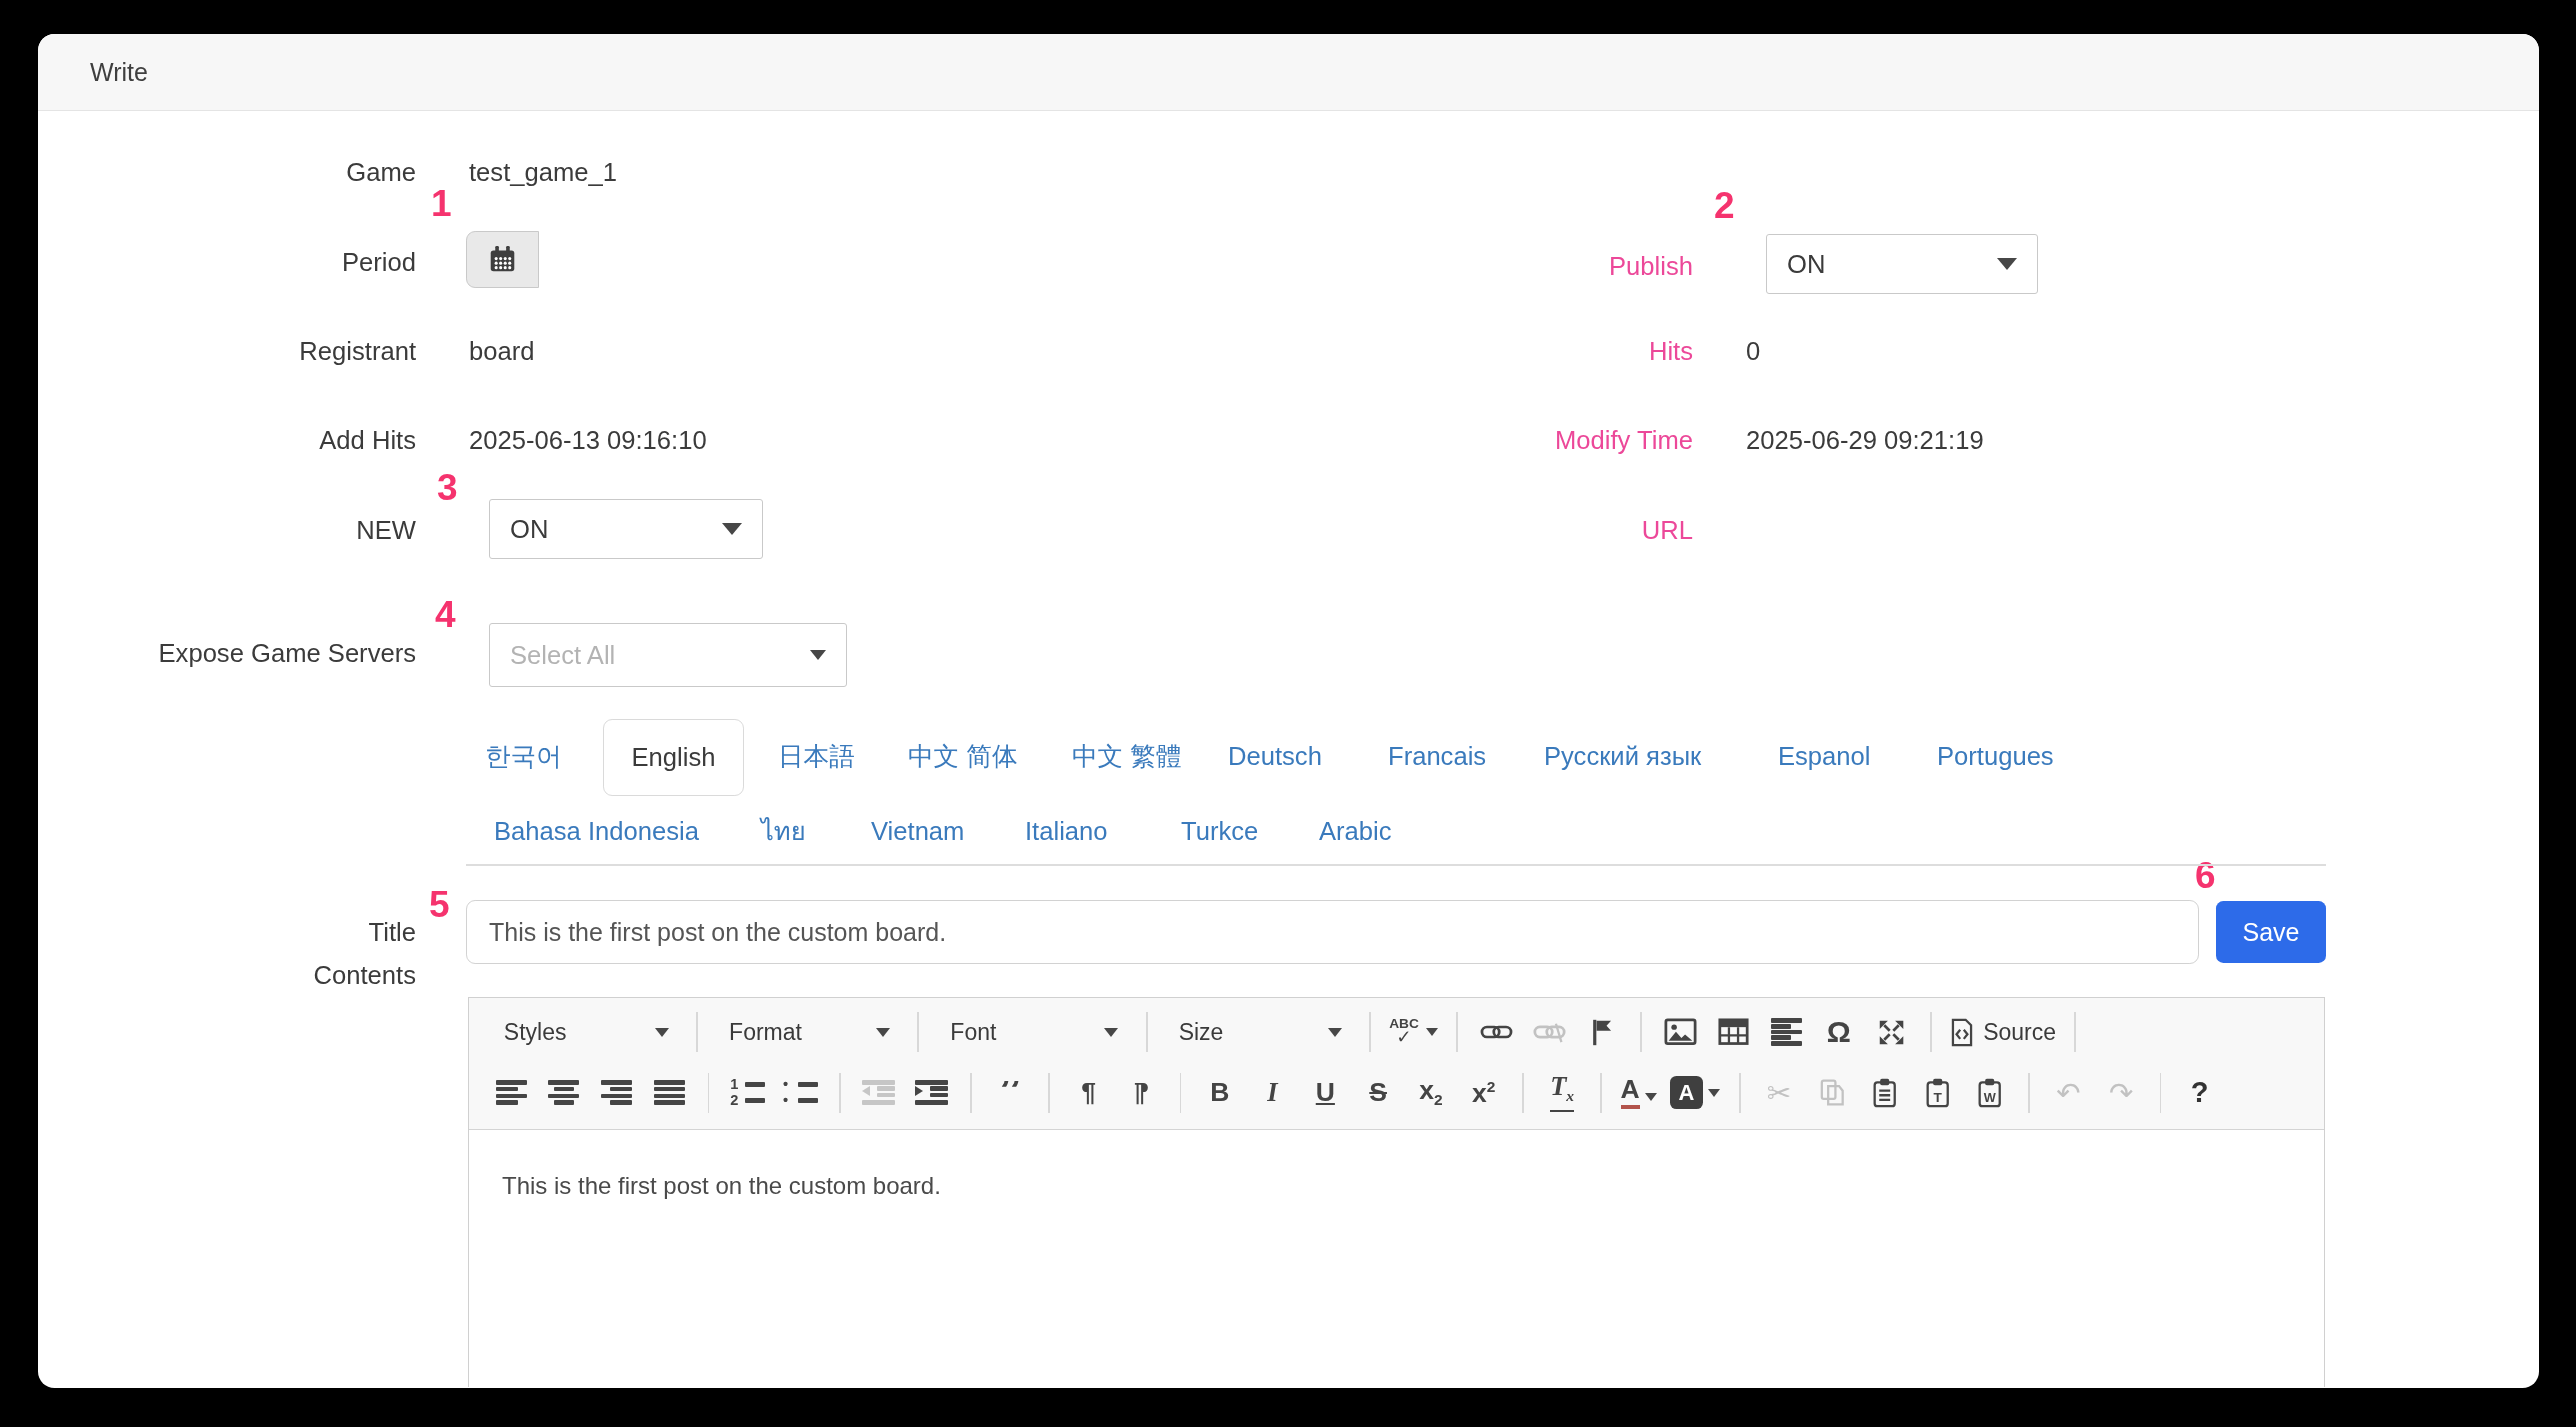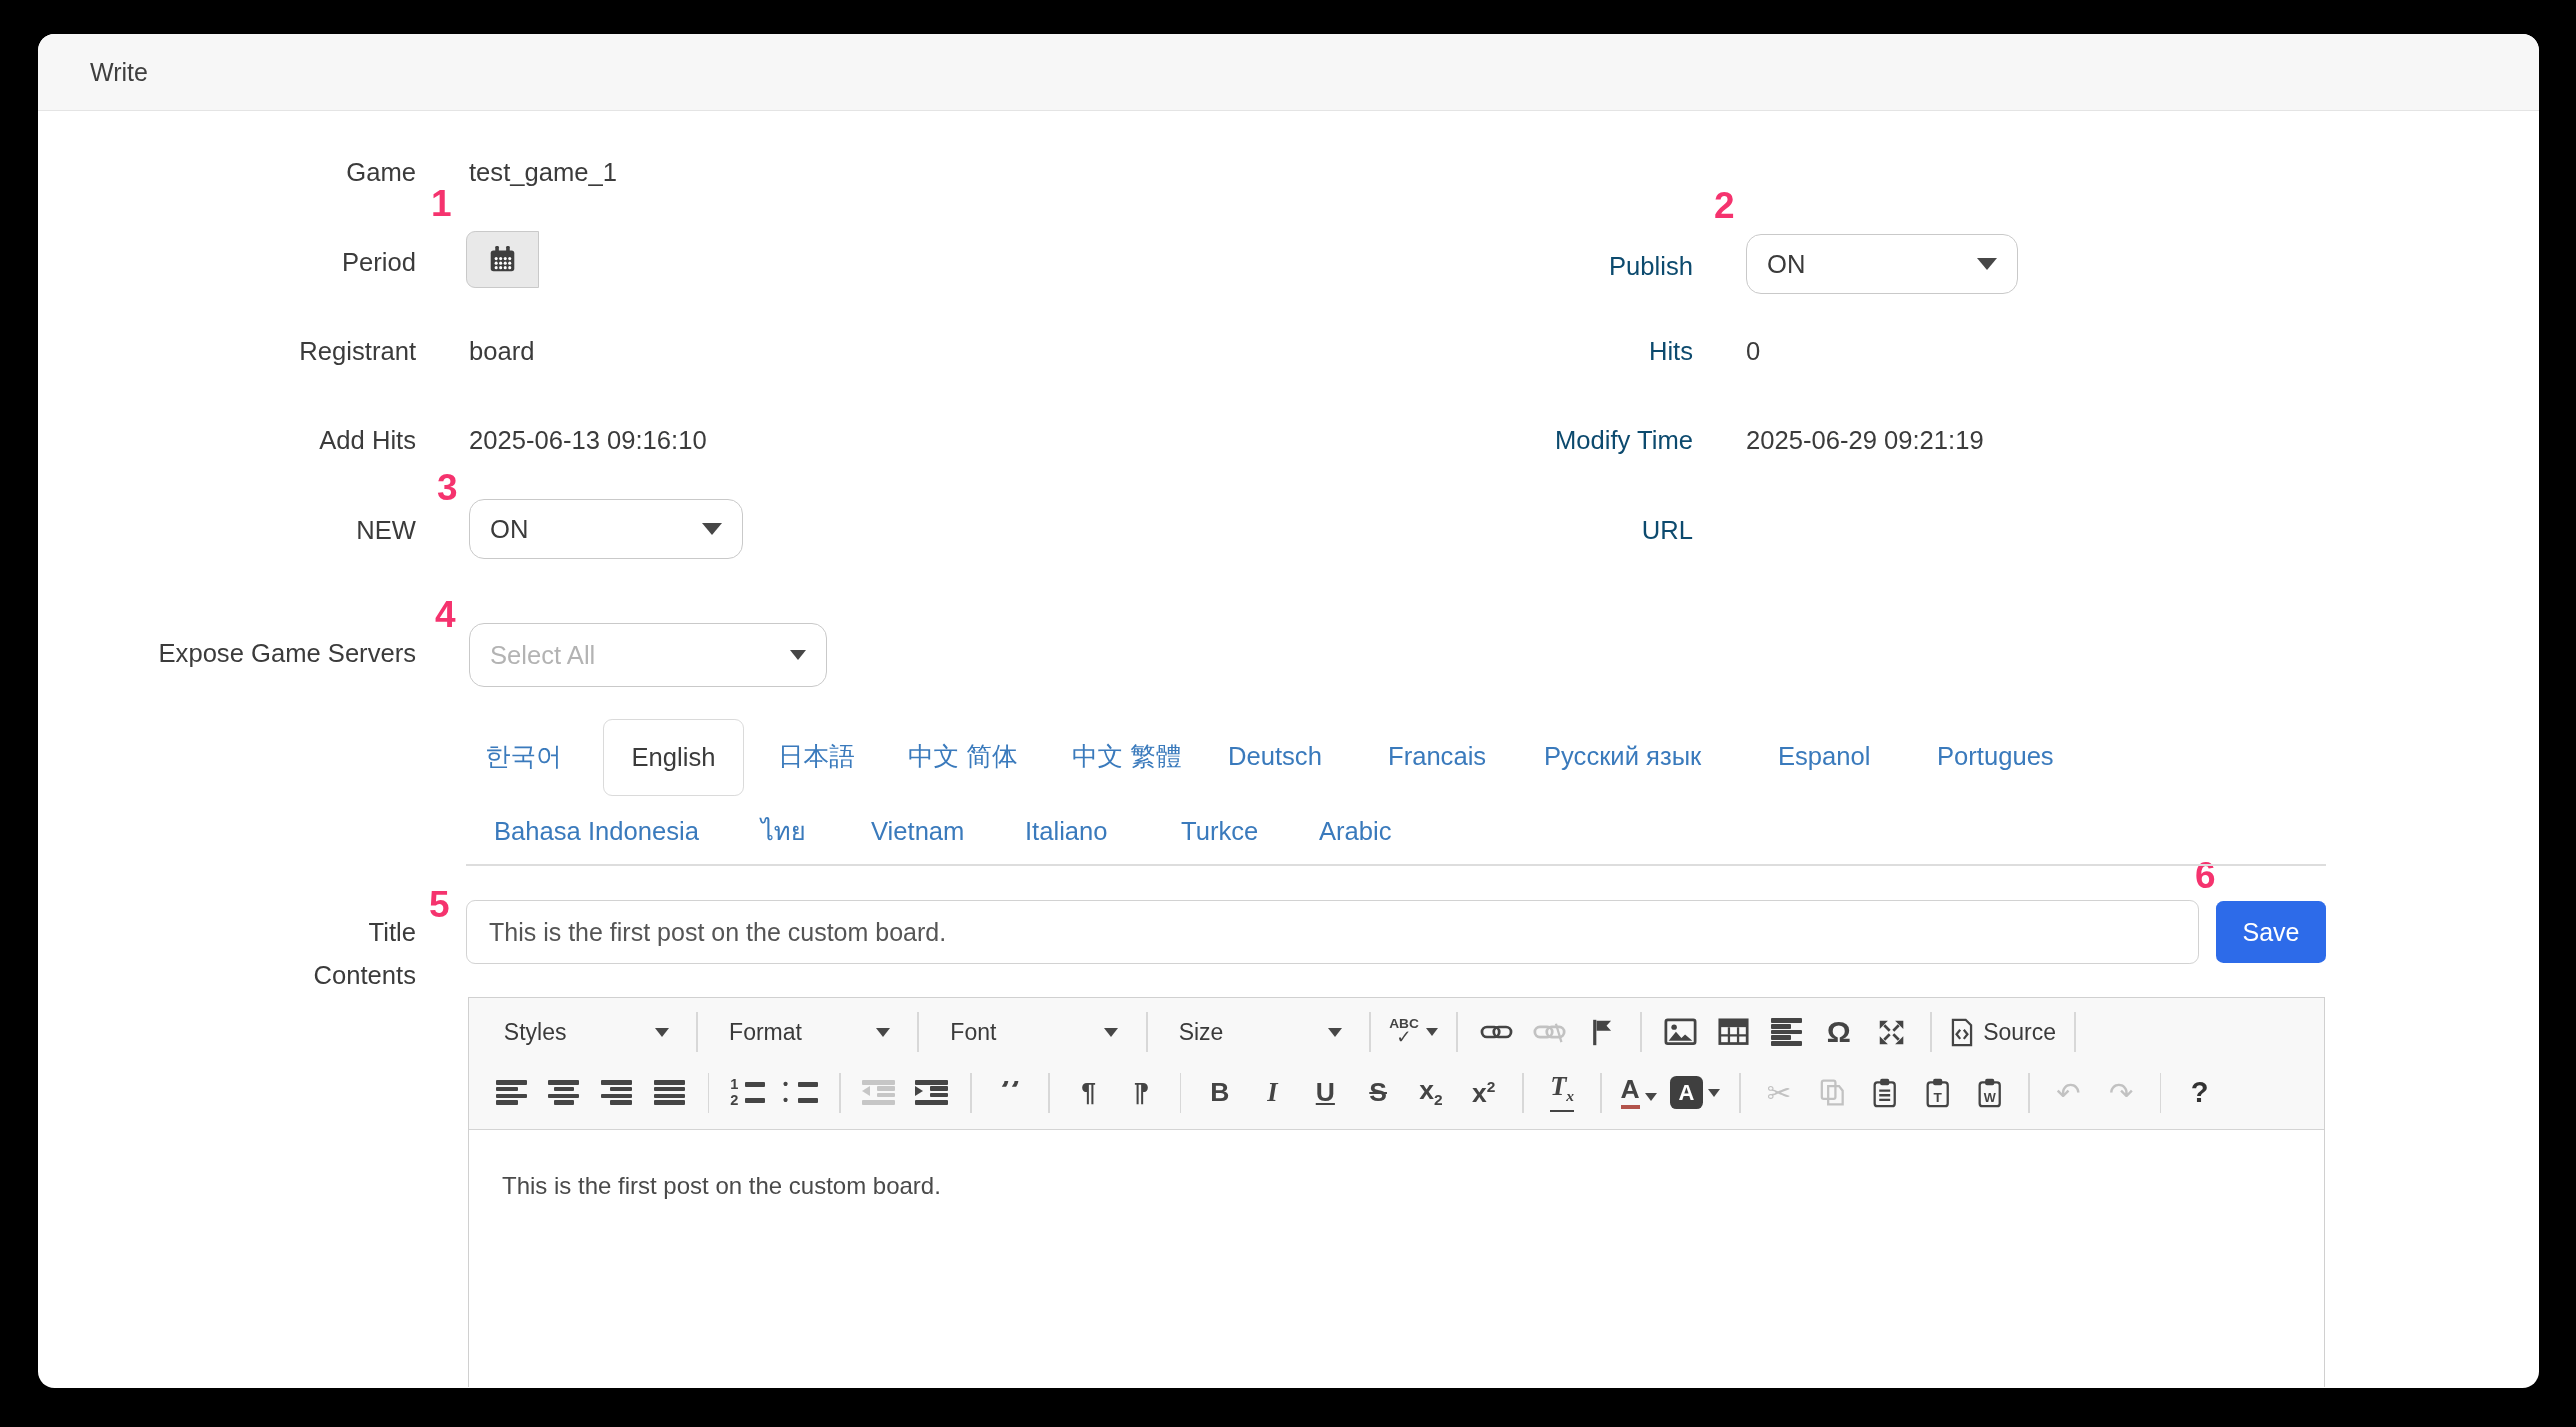--- a/index.html
+++ b/index.html
@@ -11,40 +11,40 @@
   .window{
     position:absolute;left:38px;top:34px;width:2501px;height:1354px;
     background:#fff;border-radius:16.5px;overflow:hidden;
   }
   .panel-header{
     position:absolute;left:0;top:0;width:100%;height:77px;background:#f7f7f7;
     border-bottom:1.8px solid #e4e4e4;line-height:77px;padding-left:52px;box-sizing:border-box;
     font-size:25px;color:#3f3f3f;
   }
   .lab{position:absolute;left:0;width:378px;text-align:right;font-size:25.6px;color:#3b3b3b;line-height:29px;}
-  .lab-r{position:absolute;left:1280px;width:375px;text-align:right;font-size:25.6px;color:#0c4a6e;line-height:29px;}
+  .lab-r{position:absolute;left:1280px;width:375px;text-align:right;font-size:25.6px;color:#ec4899;line-height:29px;}
   .val{position:absolute;font-size:25.6px;color:#3b3b3b;line-height:29px;}
   .ann{position:absolute;font-size:37px;font-weight:bold;color:#f5336e;line-height:40px;}
   
   .cal-btn{
     position:absolute;left:428px;top:197px;width:73px;height:57px;background:#e9e9e9;
     border:1.8px solid #c9c9c9;border-radius:9.1px 0 0 9.1px;box-sizing:border-box;
     display:flex;align-items:center;justify-content:center;cursor:pointer;
   }
   .date-input{
     position:absolute;left:499px;top:197px;width:548px;height:57px;border:1.8px solid #cfcfcf;
     border-left:0.9px solid #cfcfcf;border-radius:0 9.1px 9.1px 0;box-sizing:border-box;
     font-size:25.6px;color:#555;padding:0 20px;background:#fff;outline:none;
     font-family:"Liberation Sans","DejaVu Sans",sans-serif;
   }
   
   .sel{
-    position:absolute;background:#fff;border:1.8px solid #c9c9c9;border-radius:15px;
+    position:absolute;background:#fff;border:1.8px solid #c9c9c9;border-radius:3px;
     box-sizing:border-box;display:flex;align-items:center;justify-content:space-between;
-    padding:0 20px;font-size:25.6px;color:#3b3b3b;cursor:pointer;
+    padding:0 20px;font-size:25.6px;color:#3b3b3b;cursor:pointer;margin-left:20px;
   }
   .car{width:0;height:0;border-left:10px solid transparent;border-right:10px solid transparent;border-top:12px solid #474747;}
   .car.sm{border-left-width:8.2px;border-right-width:8.2px;border-top-width:10px;}
   .placeholder{color:#b3b3b3;}
   .link{font-size:25.6px;color:#3c7dc2;text-decoration:none;cursor:pointer;}
   
   .tab{position:absolute;font-size:25.6px;color:#3a7abc;line-height:31px;cursor:pointer;white-space:nowrap;}
   .tab-active{
     position:absolute;left:565px;top:685px;width:141px;height:77px;background:#fff;
     border:1.8px solid #dadada;border-radius:9.1px;box-sizing:border-box;

